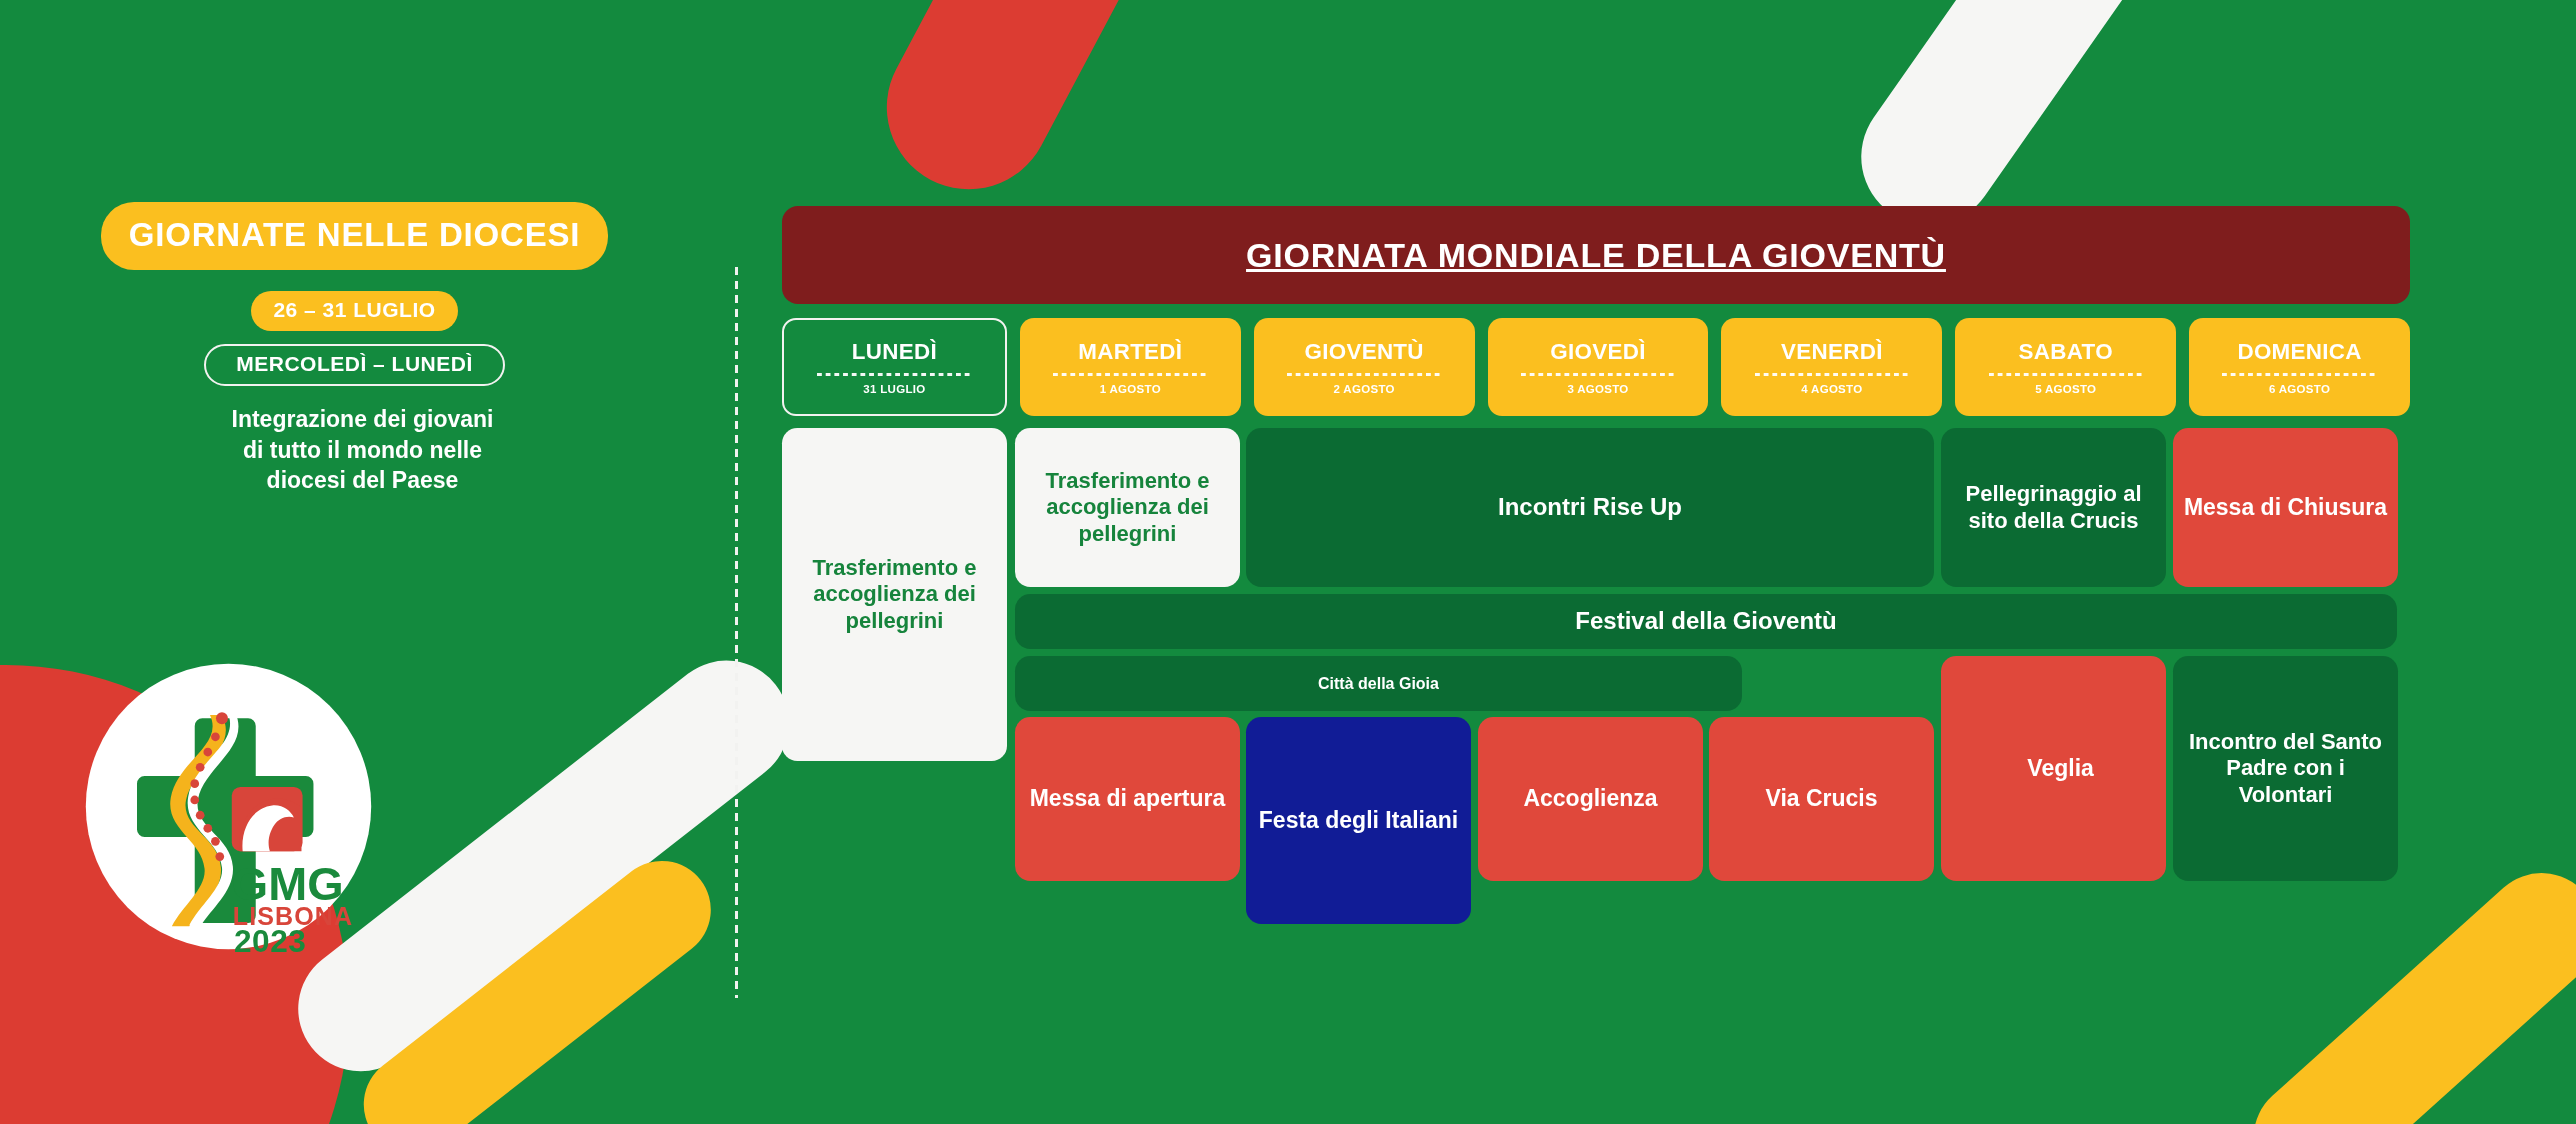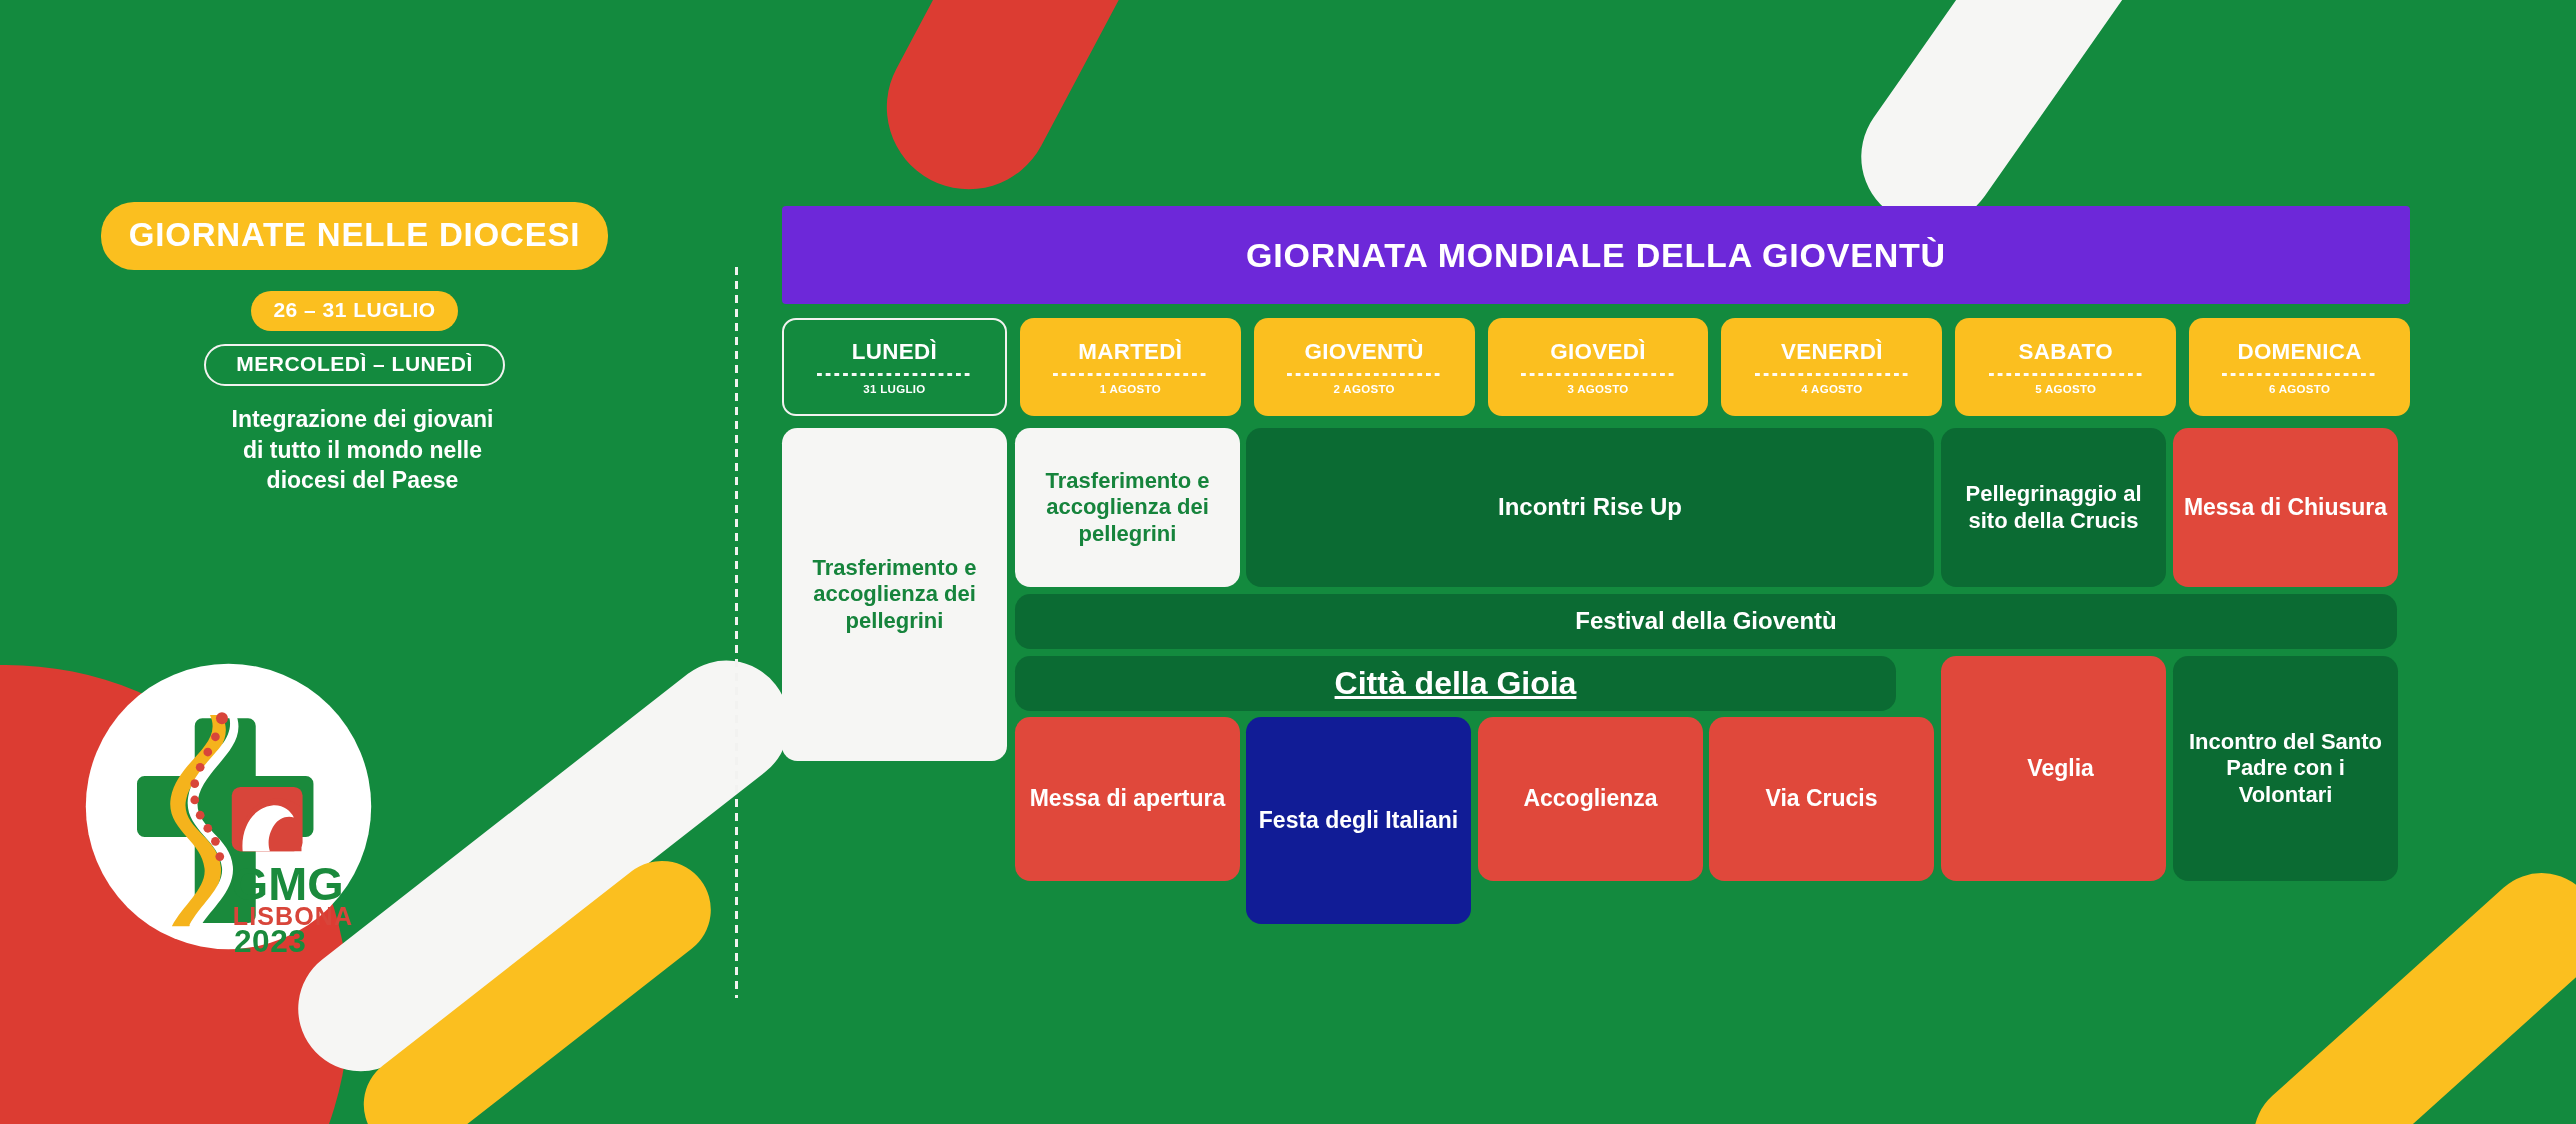--- a/index.html
+++ b/index.html
@@ -149,30 +149,31 @@
 
   
   #schedule {
     position: absolute;
     left: 782px; top: 206px;
     width: 1628px;
     z-index: 5;
   }
 
   #banner {
-    background: #6d28d9;
-    border-radius: 4px;
+    background: #7f1d1d;
+    border-radius: 16px;
     height: 98px;
     display: flex;
     align-items: center;
     justify-content: center;
     color: #ffffff;
     font-size: 34px;
     font-weight: 900;
     letter-spacing: 0.8px;
+    text-decoration: underline;
   }
 
   
   #days {
     display: flex;
     gap: 13px;
     margin-top: 14px;
   }
   .day {
     flex: 1 1 0;
@@ -350,21 +351,21 @@
       <div class="cell c-white" style="left:233px; top:0px;   width:225px;  height:159px; font-size:22px;">Trasferimento e accoglienza dei pellegrini</div>
 
       <div class="cell c-dark" style="left:464px; top:0px;   width:688px; height:159px; font-size:24px;">Incontri Rise Up</div>
 
       <div class="cell c-dark" style="left:1159px; top:0px;  width:225px;  height:159px; font-size:22px;">Pellegrinaggio al sito della Crucis</div>
 
       <div class="cell c-red" style="left:1391px; top:0px;  width:225px;  height:159px; font-size:23px;">Messa di Chiusura</div>
 
       <div class="cell c-dark" style="left:233px; top:166px; width:1382px; height:55px; font-size:24px;">Festival della Gioventù</div>
 
-      <div class="cell c-dark" style="left:233px; top:228px; width:881px; height:55px; font-size:32px;text-decoration:underline;">Città della Gioia</div>
+      <div class="cell c-dark" style="left:233px; top:228px; width:727px; height:55px; font-size:16px;">Città della Gioia</div>
 
       <div class="cell c-red" style="left:233px;  top:289px; width:225px; height:164px; font-size:23px;">Messa di apertura</div>
 
       <div class="cell c-blue" style="left:464px;  top:289px; width:225px; height:207px; font-size:23px;">Festa degli Italiani</div>
 
       <div class="cell c-red" style="left:696px; top:289px; width:225px; height:164px; font-size:23px;">Accoglienza</div>
 
       <div class="cell c-red" style="left:927px; top:289px; width:225px; height:164px; font-size:23px;">Via Crucis</div>
 
       <div class="cell c-red" style="left:1159px; top:228px; width:225px; height:225px; font-size:23px;padding-left:24px;">Veglia</div>

